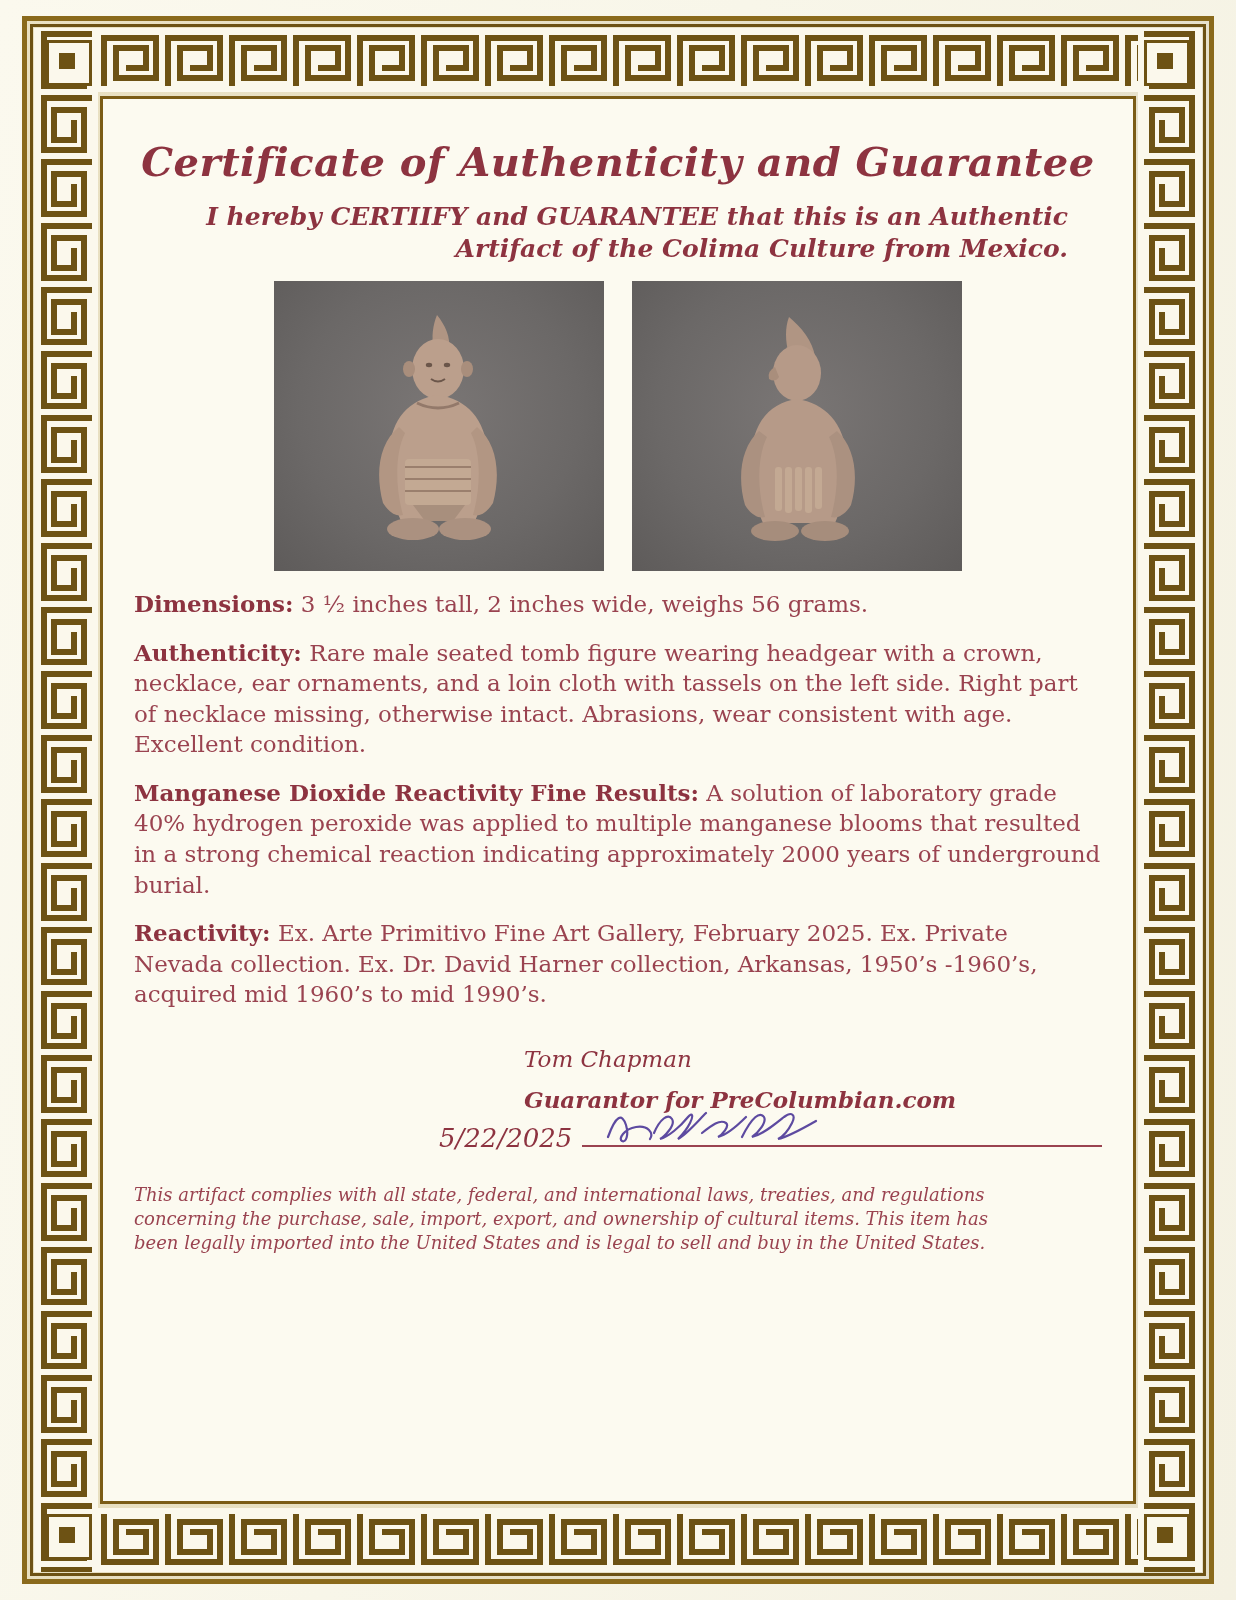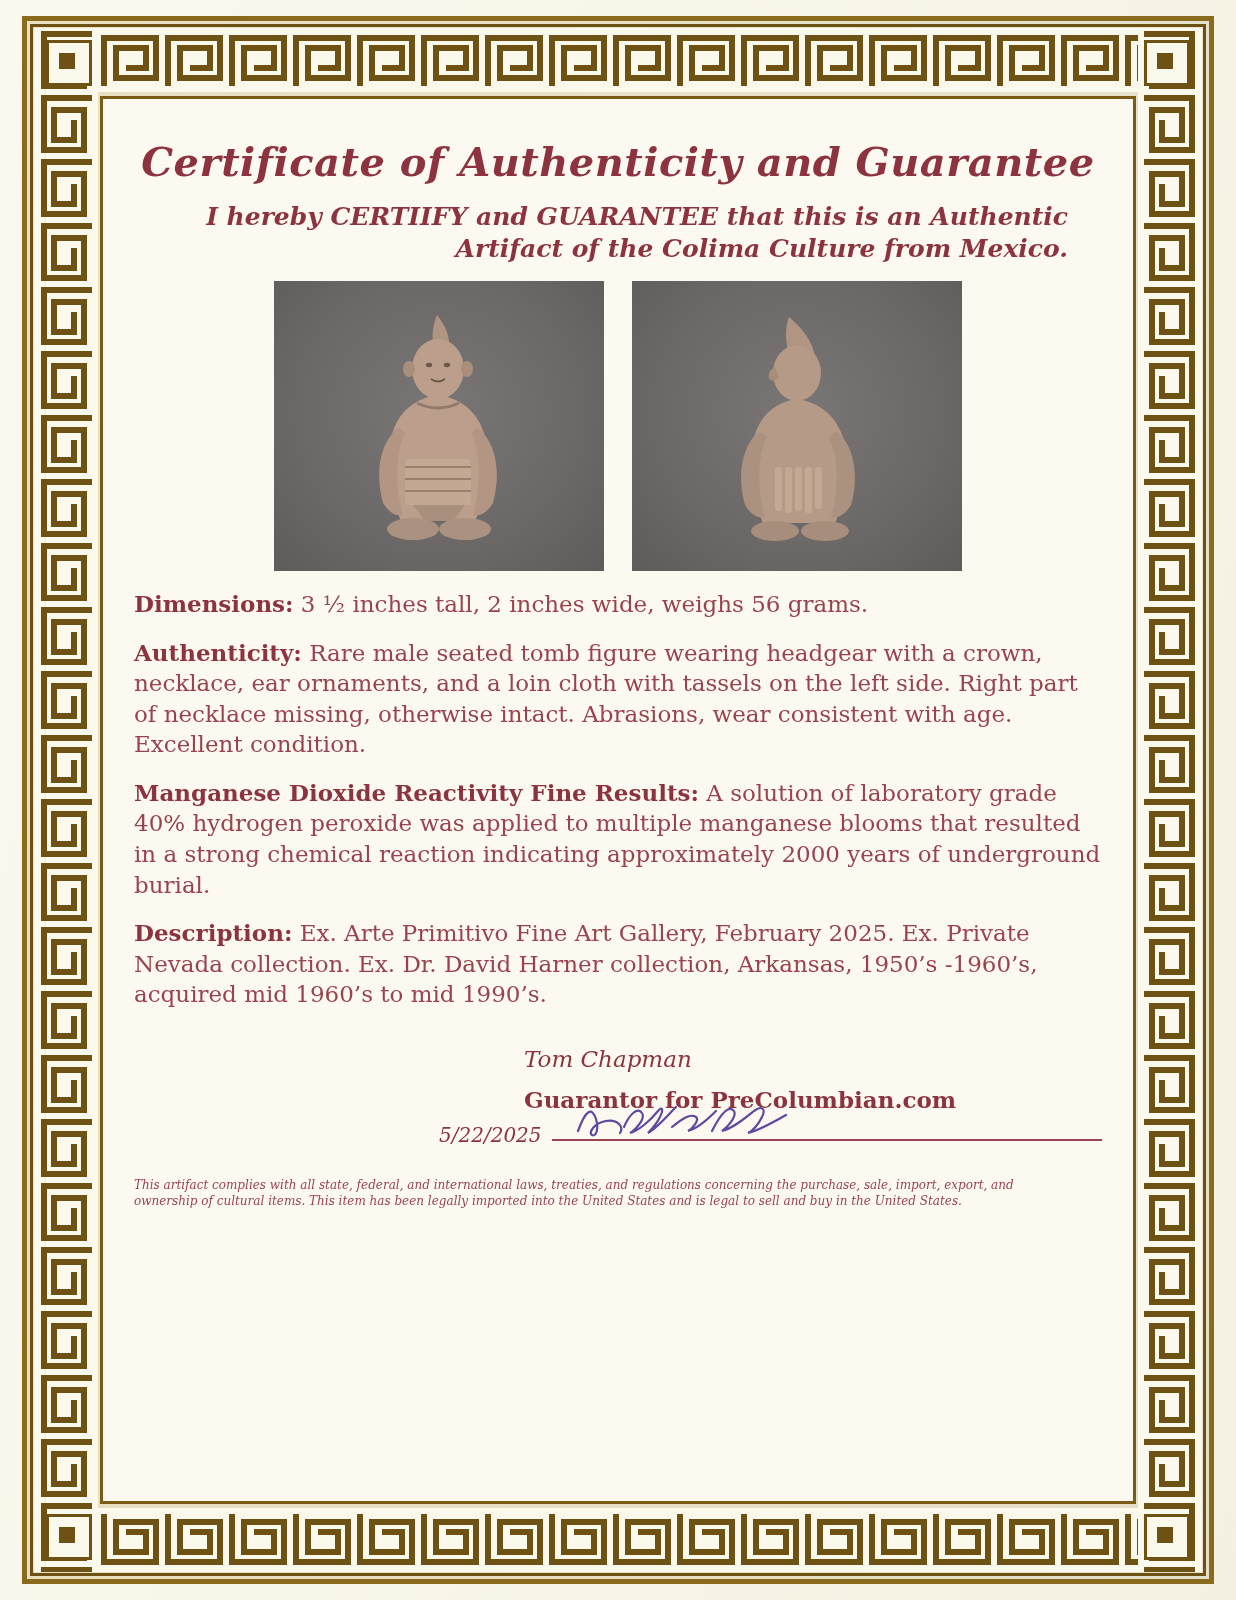--- a/index.html
+++ b/index.html
@@ -169,56 +169,57 @@
     padding-left: 390px;
   }
   .sign-name {
     font-style: italic;
     font-weight: normal;
     font-size: 23px;
     color: #8d3340;
     margin-bottom: 14px;
   }
   .sign-role {
+    font-style: italic;
     font-weight: bold;
     font-size: 23px;
     color: #8d3340;
     margin-bottom: 10px;
   }
   .sign-line-row {
     display: flex;
     align-items: flex-end;
     gap: 10px;
     margin-left: -85px;
     position: relative;
   }
   .sign-date {
     font-style: italic;
-    font-size: 20px;
+    font-size: 26px;
     color: #8d3340;
     white-space: nowrap;
   }
   .sign-rule {
     flex: 1;
     border-bottom: 2px solid #9a4350;
     height: 1px;
     margin-bottom: 6px;
     position: relative;
   }
   .signature {
     position: absolute;
     left: 20px;
     bottom: -4px;
     pointer-events: none;
   }
 
   .fineprint {
     margin-top: 30px;
     font-style: italic;
-    font-size: 12px;
+    font-size: 18px;
     line-height: 1.34;
     color: #9a4350;
     width: 890px;
   }
 </style>
 </head>
 <body>
 
 <div class="page">
   <div class="paper"></div>
@@ -347,21 +348,21 @@
 
     <p class="body-text">
       <span class="lbl">Authenticity:</span><span> Rare male seated tomb figure wearing headgear with a crown, necklace, ear ornaments, and a loin cloth with tassels on the left side. Right part of necklace missing, otherwise intact. Abrasions, wear consistent with age. Excellent condition.</span>
     </p>
 
     <p class="body-text">
       <span class="lbl">Manganese Dioxide Reactivity Fine Results:</span><span> A solution of laboratory grade 40% hydrogen peroxide was applied to multiple manganese blooms that resulted in a strong chemical reaction indicating approximately 2000 years of underground burial.</span>
     </p>
 
     <p class="body-text">
-      <span class="lbl">Description:</span><span> Ex. Arte Primitivo Fine Art Gallery, February 2025. Ex. Private Nevada collection. Ex. Dr. David Harner collection, Arkansas, 1950’s -1960’s, acquired mid 1960’s to mid 1990’s.</span>
+      <span class="lbl">Reactivity:</span><span> Ex. Arte Primitivo Fine Art Gallery, February 2025. Ex. Private Nevada collection. Ex. Dr. David Harner collection, Arkansas, 1950’s -1960’s, acquired mid 1960’s to mid 1990’s.</span>
     </p>
 
     <div class="sign-block">
       <div class="sign-name">Tom Chapman</div>
       <div class="sign-role">Guarantor for PreColumbian.com</div>
       <div class="sign-line-row">
         <span class="sign-date">5/22/2025</span>
         <span class="sign-rule">
           <svg class="signature" width="230" height="46" viewBox="0 0 230 46">
             <path d="M6 34 C14 12 20 10 24 22 C27 32 24 40 20 38 C16 36 22 26 34 24 C46 22 52 30 48 36 M52 30 C58 16 66 10 70 16 C74 22 62 34 58 36 C66 34 78 24 86 14 C90 9 92 12 88 20 C84 28 78 34 76 36 C84 32 96 18 104 10 M100 30 C110 22 118 16 124 20 C128 23 120 32 116 34 C124 32 136 22 144 14 M140 34 C150 14 158 8 162 14 C165 19 156 30 150 34 C160 32 172 22 182 14 C190 8 194 12 190 20 C186 28 180 34 176 36 C186 34 200 26 214 18" fill="none" stroke="#5d4aa0" stroke-width="2.2" stroke-linecap="round"></path>

